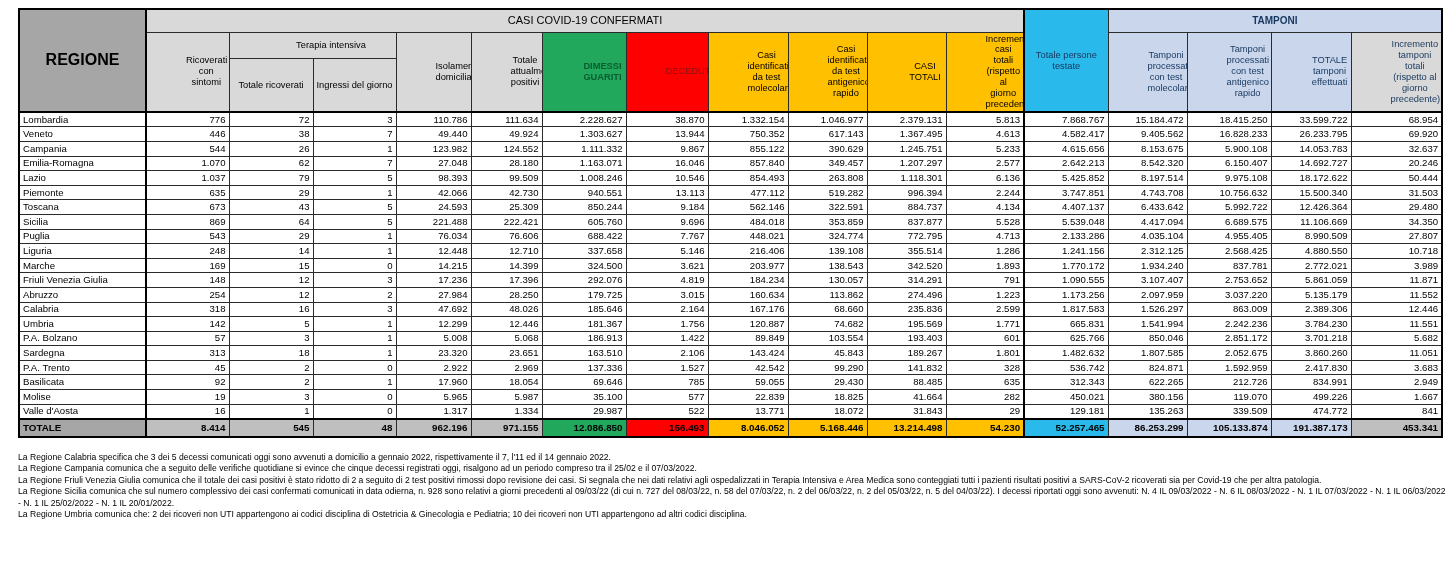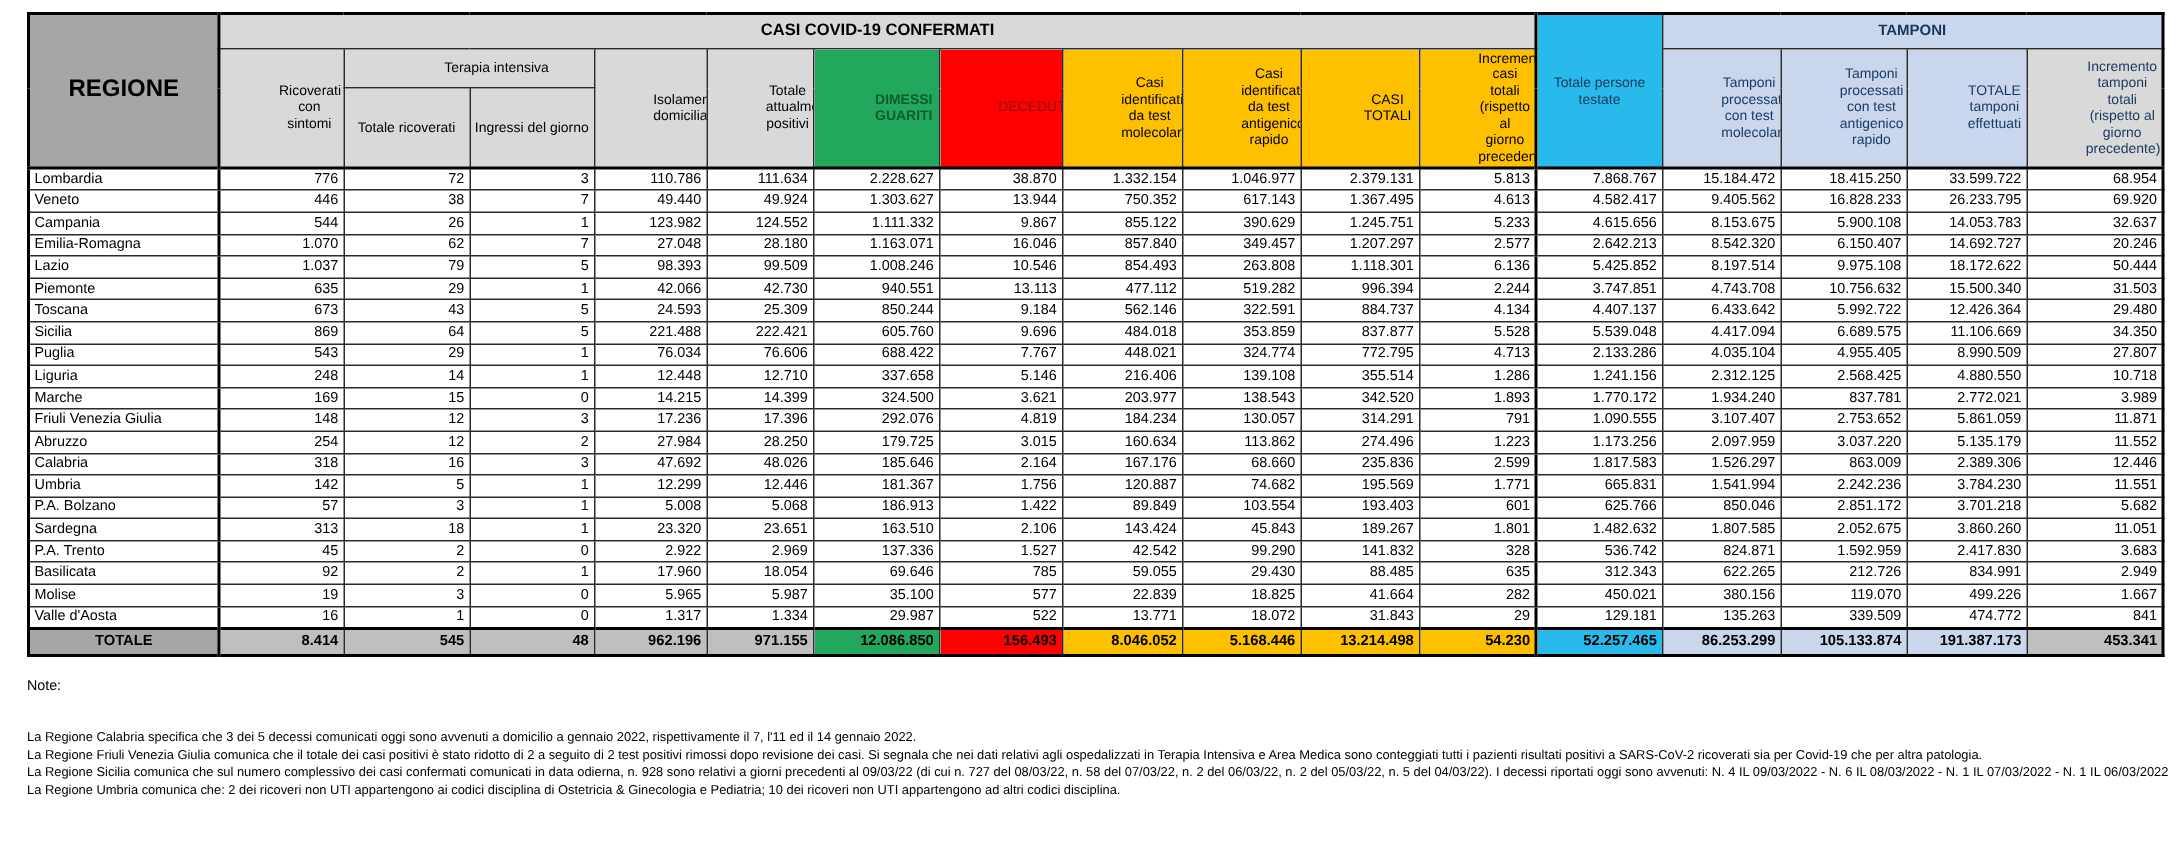--- a/index.html
+++ b/index.html
@@ -30,21 +30,21 @@
     font-size:9.3px;
     line-height:1.18;
     text-align:center;
     vertical-align:middle;
     padding:1px 2px;
   }
   thead { border-bottom:2px solid #000; }
   tr.r1 th { height:23px; }
   tr.r2 th { height:25px;padding-left:39px; }
   tr.r3 th { height:50px; }
-  .h-main  { font-weight:bold; font-size:11px; }
+  .h-main  { font-weight:normal; font-size:11px; }
   .h-regione {
     background:#a6a6a6; font-weight:bold; font-size:16px;
     border-right:2px solid #000;
   }
   .h-green { background:#21a85c; color:#0b5c2f; font-weight:bold; }
   .h-red   { background:#fe0000; color:#8f1010; font-weight:normal; }
   .h-yellow{ background:#ffc000; color:#000; }
   .h-cyan  { background:#29b9ea; color:#17375e; }
   .h-lblue { background:#c9d6ec; color:#17375e; }
   .h-tamponi { background:#c9d6ec; color:#17375e; font-weight:bold; font-size:10px; }
@@ -61,21 +61,21 @@
   tbody td.region { text-align:left; }
   tbody td.num { text-align:right; }
   tbody td:first-child { border-right:2px solid #000; }
 
   tr.total-row td {
     font-weight:bold;
     height:18px;
     font-size:9.8px;
     border-top:2px solid #000;
   }
-  .t-label { background:#a6a6a6; text-align:center; border-right:2px solid #000; }
+  .t-label { background:#a6a6a6; border-right:2px solid #000; }
   .t-grey  { background:#bfbfbf;margin-top:20px; }
   .t-green { background:#21a85c; }
   .t-red   { background:#fe0000; }
   .t-yellow{ background:#ffc000; }
   .t-cyan  { background:#29b9ea; }
   .t-lblue { background:#c9d6ec; }
 
   .notes {
     position:absolute; left:18px; top:452px; width:1430px;
     font-size:8.6px; line-height:11.4px; color:#000;
@@ -552,20 +552,21 @@
           <td class="num t-lblue">86.253.299</td>
           <td class="num t-lblue">105.133.874</td>
           <td class="num t-lblue">191.387.173</td>
           <td class="num t-grey">453.341</td>
         </tr>
       </tbody>
   </table>
 </div>
 
 <div class="notes">
-  <div class="notes-title">Note:</div>
   <div>
       <div class="note-line">La Regione Calabria specifica che 3 dei 5 decessi comunicati oggi sono avvenuti a domicilio a gennaio 2022, rispettivamente il 7, l'11 ed il 14 gennaio 2022.</div>
+      <div class="note-line">La Regione Campania comunica che a seguito delle verifiche quotidiane si evince che cinque decessi registrati oggi, risalgono ad un periodo compreso tra il 25/02 e il 07/03/2022.</div>
       <div class="note-line">La Regione Friuli Venezia Giulia comunica che il totale dei casi positivi è stato ridotto di 2 a seguito di 2 test positivi rimossi dopo revisione dei casi. Si segnala che nei dati relativi agli ospedalizzati in Terapia Intensiva e Area Medica sono conteggiati tutti i pazienti risultati positivi a SARS-CoV-2 ricoverati sia per Covid-19 che per altra patologia.</div>
       <div class="note-line">La Regione Sicilia comunica che sul numero complessivo dei casi confermati comunicati in data odierna, n. 928 sono relativi a giorni precedenti al 09/03/22 (di cui n. 727 del 08/03/22, n. 58 del 07/03/22, n. 2 del 06/03/22, n. 2 del 05/03/22, n. 5 del 04/03/22). I decessi riportati oggi sono avvenuti: N. 4 IL 09/03/2022 - N. 6 IL 08/03/2022 - N. 1 IL 07/03/2022 - N. 1 IL 06/03/2022 - N. 1 IL 05/03/2022</div>
+      <div class="note-line">- N. 1 IL 25/02/2022 - N. 1 IL 20/01/2022.</div>
       <div class="note-line">La Regione Umbria comunica che: 2 dei ricoveri non UTI appartengono ai codici disciplina di Ostetricia &amp; Ginecologia e Pediatria; 10 dei ricoveri non UTI appartengono ad altri codici disciplina.</div>
     </div>
 </div>
 
 </body></html>

